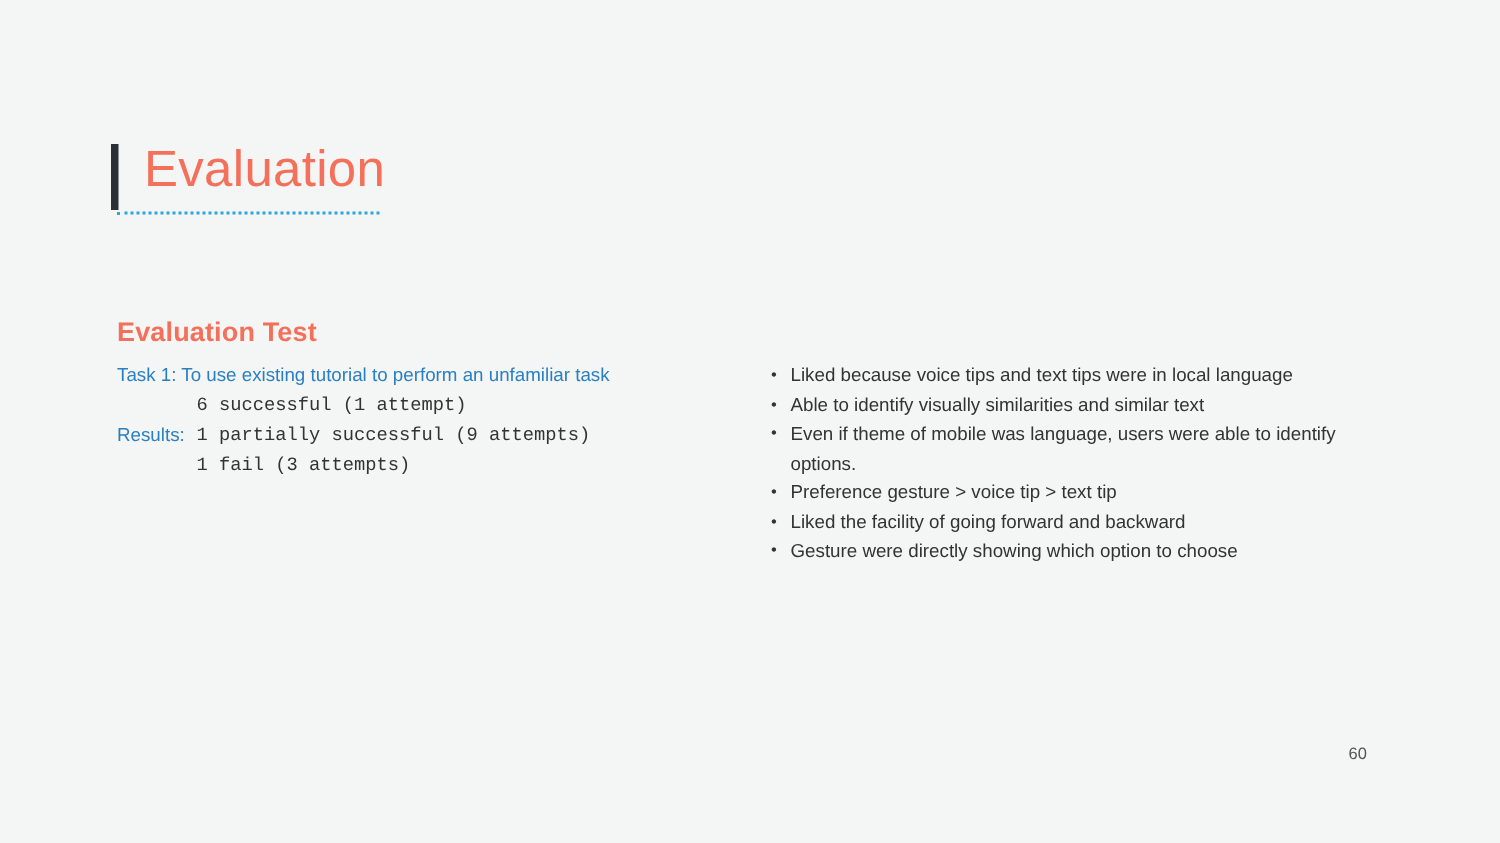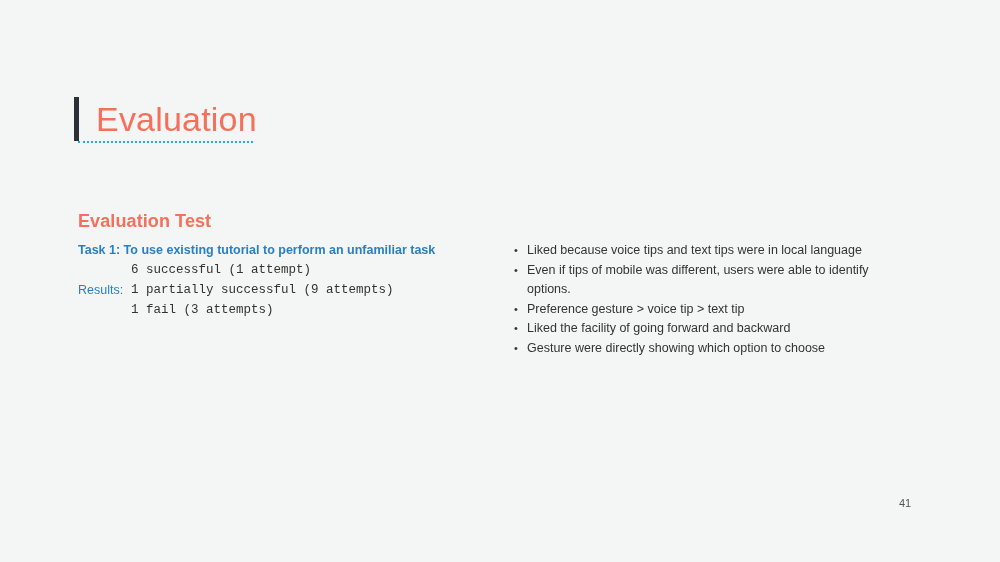--- a/index.html
+++ b/index.html
@@ -23,21 +23,20 @@
     height: 562px;
   }
 
   
   .title-block {
     position: absolute;
     left: 74px;
     top: 96px;
     height: 46px;
     display: flex;
-    align-items: center;
   }
   .title-bar {
     width: 5px;
     height: 44px;
     background: #2b3038;
     flex: 0 0 auto;
   }
   .title-text {
     margin-left: 17px;
     font-size: 34px;
@@ -73,21 +72,20 @@
     position: absolute;
     left: 78px;
     top: 241px;
     width: 400px;
   }
   .task-line {
     font-size: 12.5px;
     color: #2a7fc1;
     line-height: 19px;
     white-space: nowrap;
-    font-weight: bold;
   }
   .results-row {
     display: flex;
     align-items: center;
     line-height: 20px;
   }
   .results-label {
     font-size: 12.5px;
     color: #2a7fc1;
     width: 53px;
@@ -174,22 +172,23 @@
         <div>6 successful (1 attempt)</div>
         <div>1 partially successful (9 attempts)</div>
         <div>1 fail (3 attempts)</div>
       </div>
     </div>
   </div>
 
   <div class="right-col">
     <ul class="bullet-list">
       <li class="bullet-item">Liked because voice tips and text tips were in local language</li>
-      <li class="bullet-item bullet-wrap">Even if tips of mobile was different, users were able to identify options.</li>
+      <li class="bullet-item">Able to identify visually similarities and similar text</li>
+      <li class="bullet-item bullet-wrap">Even if theme of mobile was language, users were able to identify options.</li>
       <li class="bullet-item">Preference gesture &gt; voice tip &gt; text tip</li>
       <li class="bullet-item">Liked the facility of going forward and backward</li>
       <li class="bullet-item">Gesture were directly showing which option to choose</li>
     </ul>
   </div>
 
-  <div class="page-number">41</div>
+  <div class="page-number">60</div>
 
 </div>
 
 </body></html>

